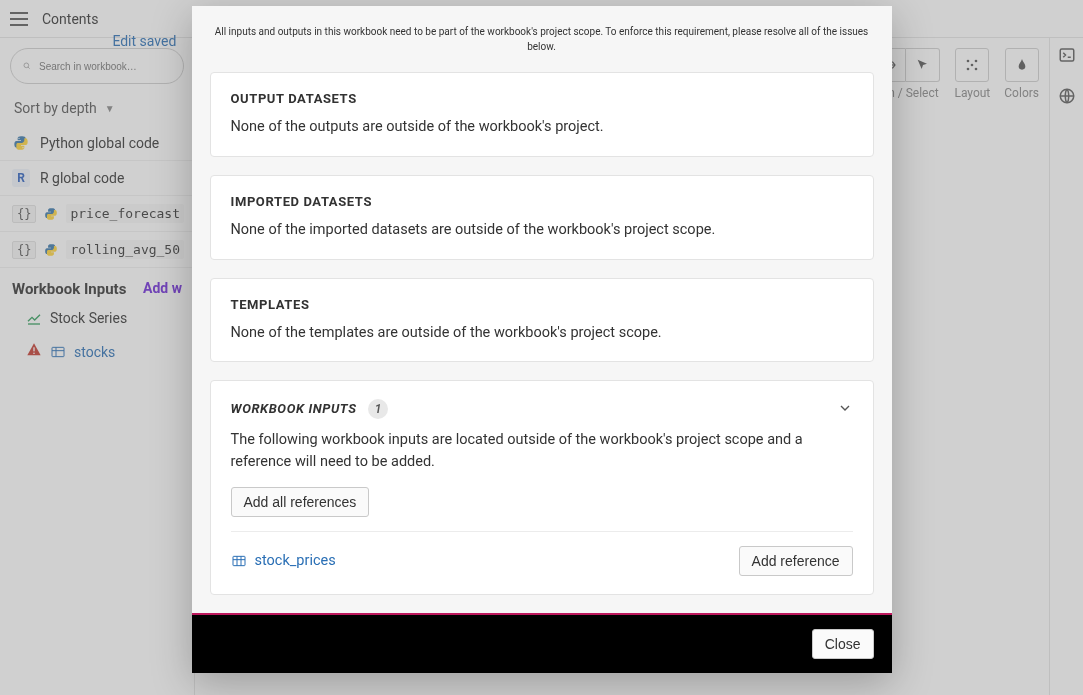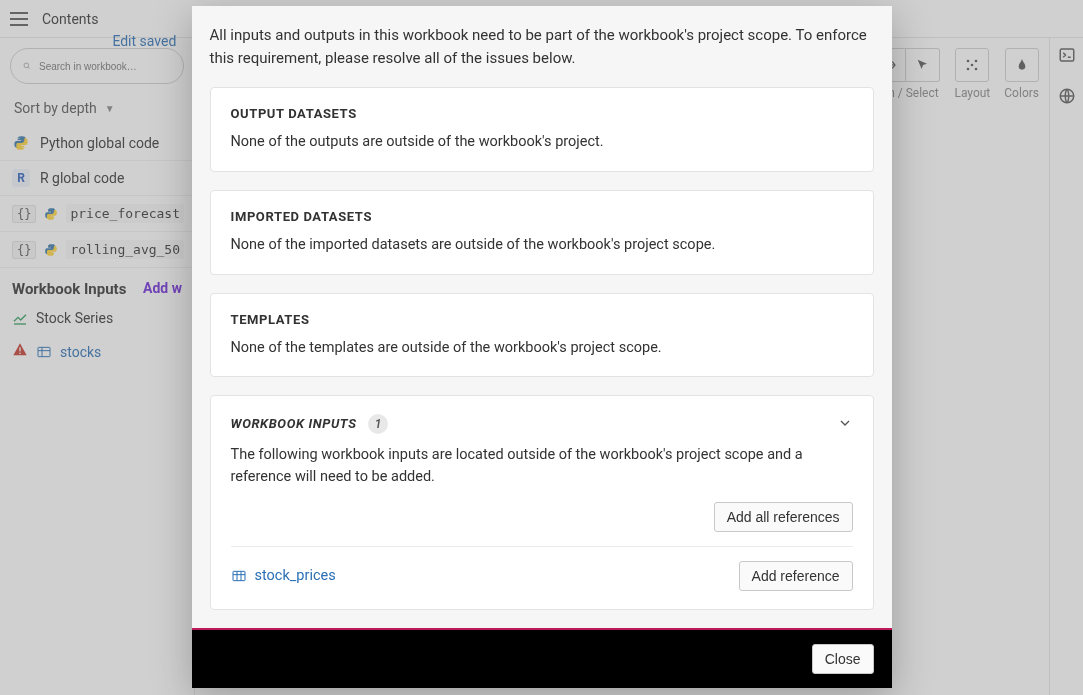--- a/index.html
+++ b/index.html
@@ -71,21 +71,21 @@
 
 .section-header {
   padding: 12px 12px 4px;
   font-weight: 700;
   font-size: 15px;
   display: flex; justify-content: space-between; align-items: flex-start;
 }
 .section-header .add-link { color: #6d28d9; font-weight: 700; font-size: 14px; }
 
 .wb-input-row {
-  display: flex; align-items: center; gap: 8px; padding: 8px 12px; font-size: 14px;
+  display: flex; align-items: center; gap: 8px; padding: 8px 12px; font-size: 14px; margin-left: 14px;
 }
 .wb-input-row.link { color: #2a6fb5; }
 .warn-icon { color: #c43a2f; }
 
 
 .canvas { flex: 1; position: relative; background: #fff; }
 
 
 .right-toolbar {
   position: absolute; top: 10px; right: 10px; display: flex; gap: 14px; align-items: flex-start;
@@ -122,38 +122,38 @@
 .modal-header {
   display: flex; align-items: center; padding: 14px 18px; border-bottom: 1px solid #ececec; gap: 10px;
 }
 .modal-header .title { font-size: 17px; font-weight: 700; flex: 1; }
 .badge-enabled {
   background: #d9ecdb; color: #2d7a39; font-weight: 600; font-size: 13px; padding: 4px 10px; border-radius: 3px;
 }
 .close-x { color: #888; cursor: pointer; font-size: 16px; padding: 4px; }
 
 .modal-body { padding: 18px; overflow-y: auto; background: #f6f6f6; }
-.modal-body > .intro { color: #333; line-height: 1.5; margin-bottom: 18px; font-size: 15px; }
+.modal-body > .intro { color: #333; line-height: 1.5; margin-bottom: 18px; font-size: 10px; text-align: center; }
 
 .card {
   background: #fff; border: 1px solid #e3e3e3; border-radius: 4px; padding: 18px 20px; margin-bottom: 18px;
 }
 .card:last-child { margin-bottom: 0; }
 .card-title {
   font-size: 13px; font-weight: 700; letter-spacing: 0.6px; color: #323232; margin-bottom: 10px;
 }
 .card-text { font-size: 14.5px; color: #333; line-height: 1.5; }
 .card-header-row { display: flex; align-items: center; justify-content: space-between; font-style: italic; }
 .count-b {
   display: inline-flex; align-items: center; justify-content: center;
   min-width: 20px; height: 20px; border-radius: 10px; background: #e8e8e8; color: #555; font-size: 12px; font-weight: 600; margin-left: 8px; padding: 0 6px;
 }
 .chev { color: #555; cursor: pointer; }
 
-.card-actions-row { display: flex; justify-content: flex-end; margin-top: 14px; }
+.card-actions-row { display: flex; margin-top: 14px; }
 .btn {
   border: 1px solid #c9c9c9; background: #fafafa; color: #333; font-size: 14px; padding: 6px 12px; border-radius: 3px; cursor: pointer;
 }
 
 .divider { height: 1px; background: #ececec; margin: 14px 0; }
 .item-row { display: flex; align-items: center; justify-content: space-between; }
 .item-left { display: flex; align-items: center; gap: 8px; color: #2a6fb5; font-size: 14.5px; }
 
 .modal-footer {
   padding: 14px 18px; display: flex; justify-content: flex-end; border-top: 2px solid #be185d; background: #000000;

